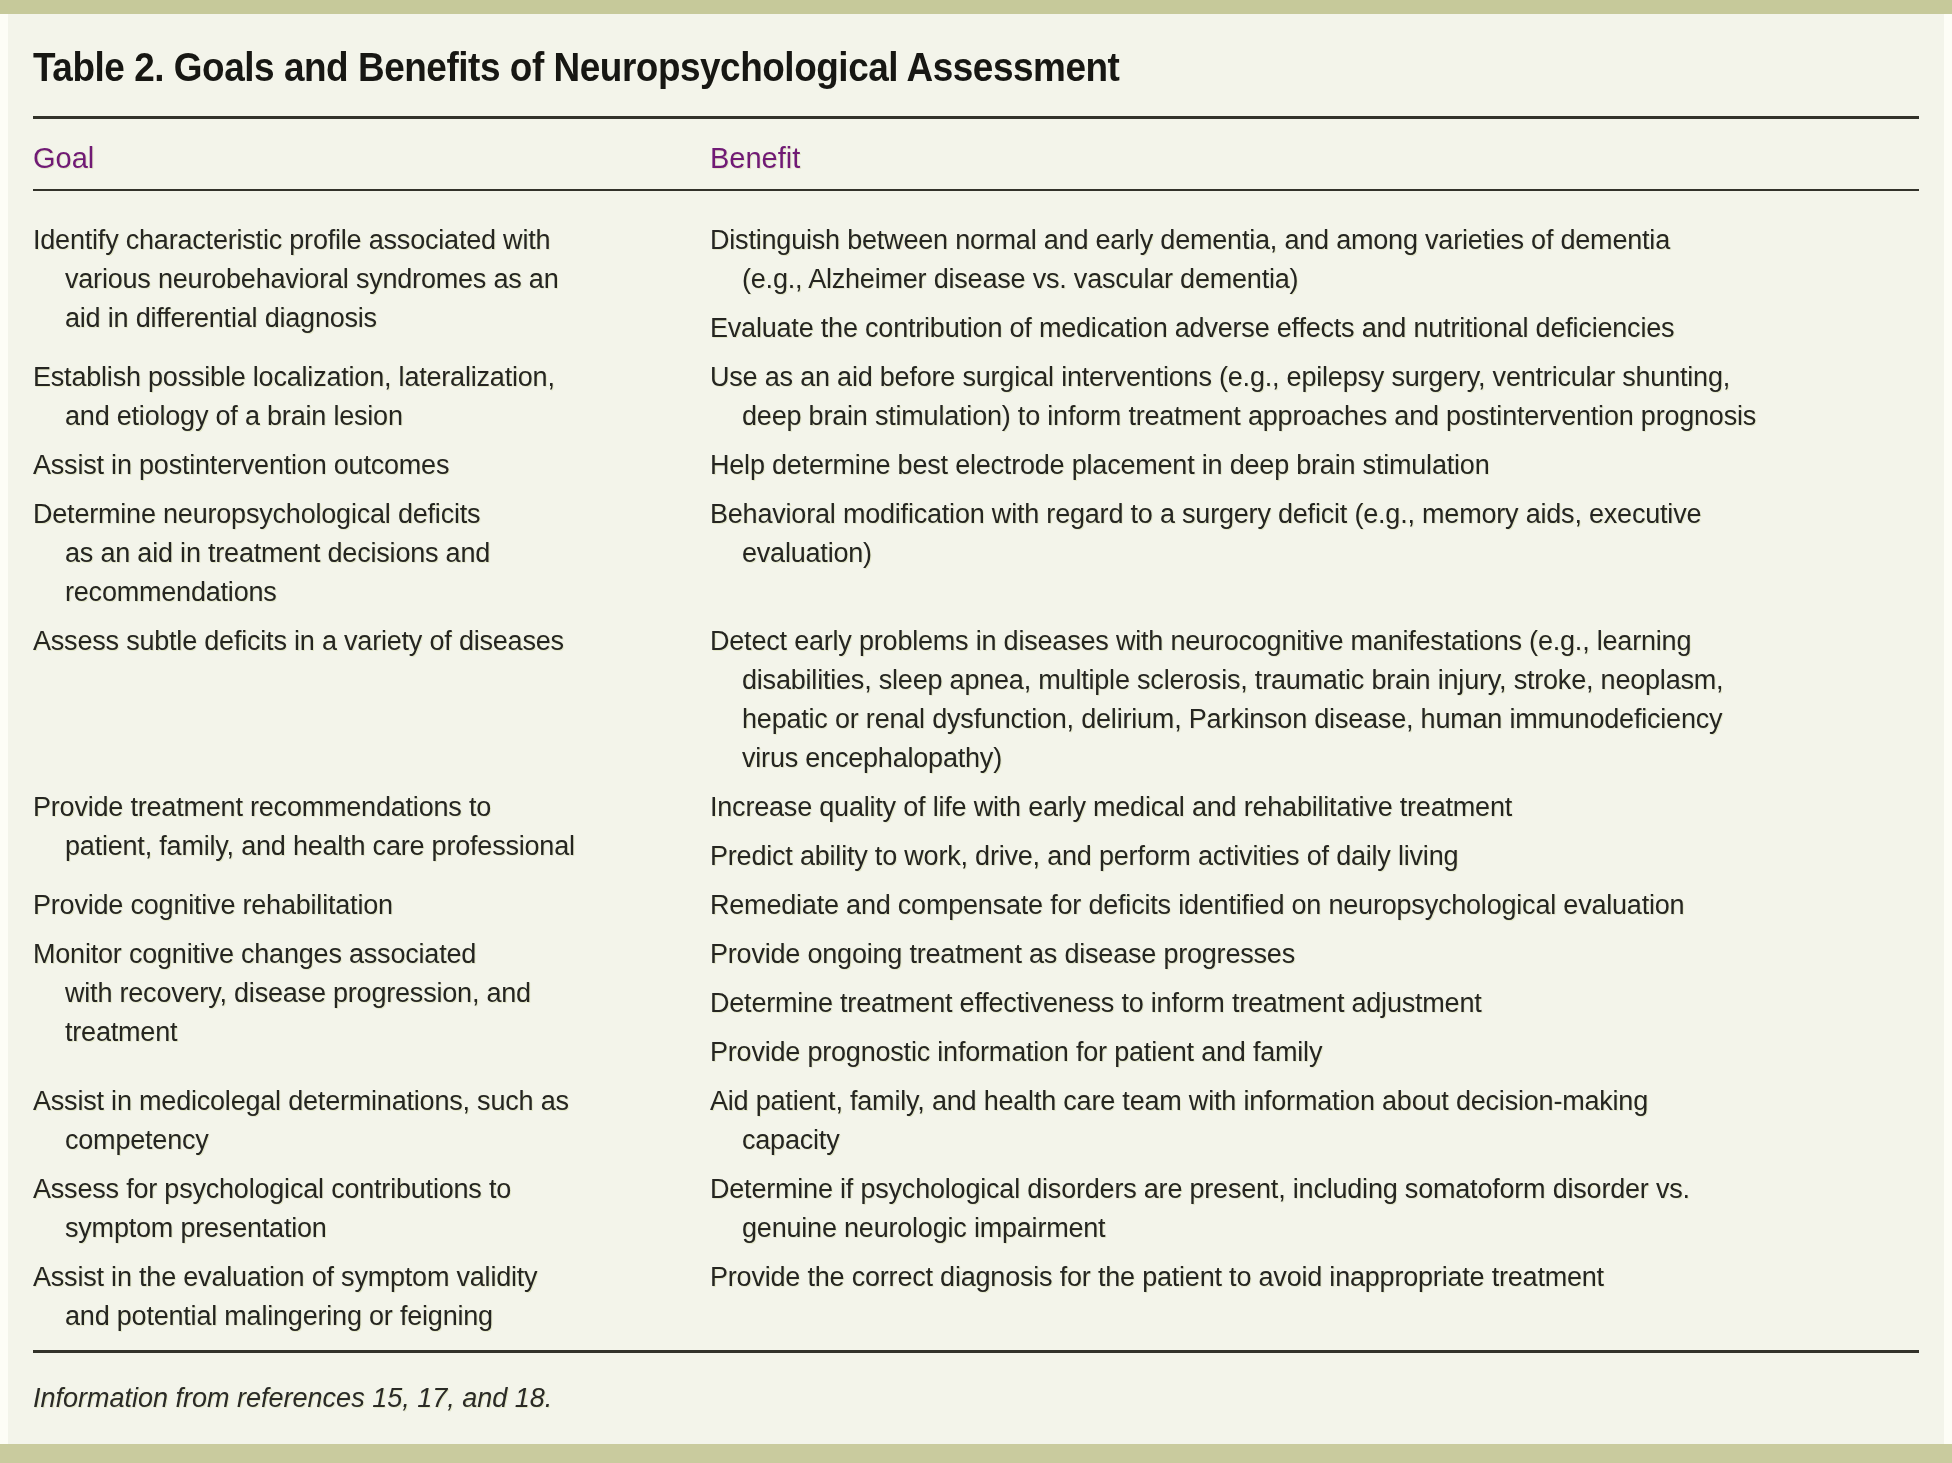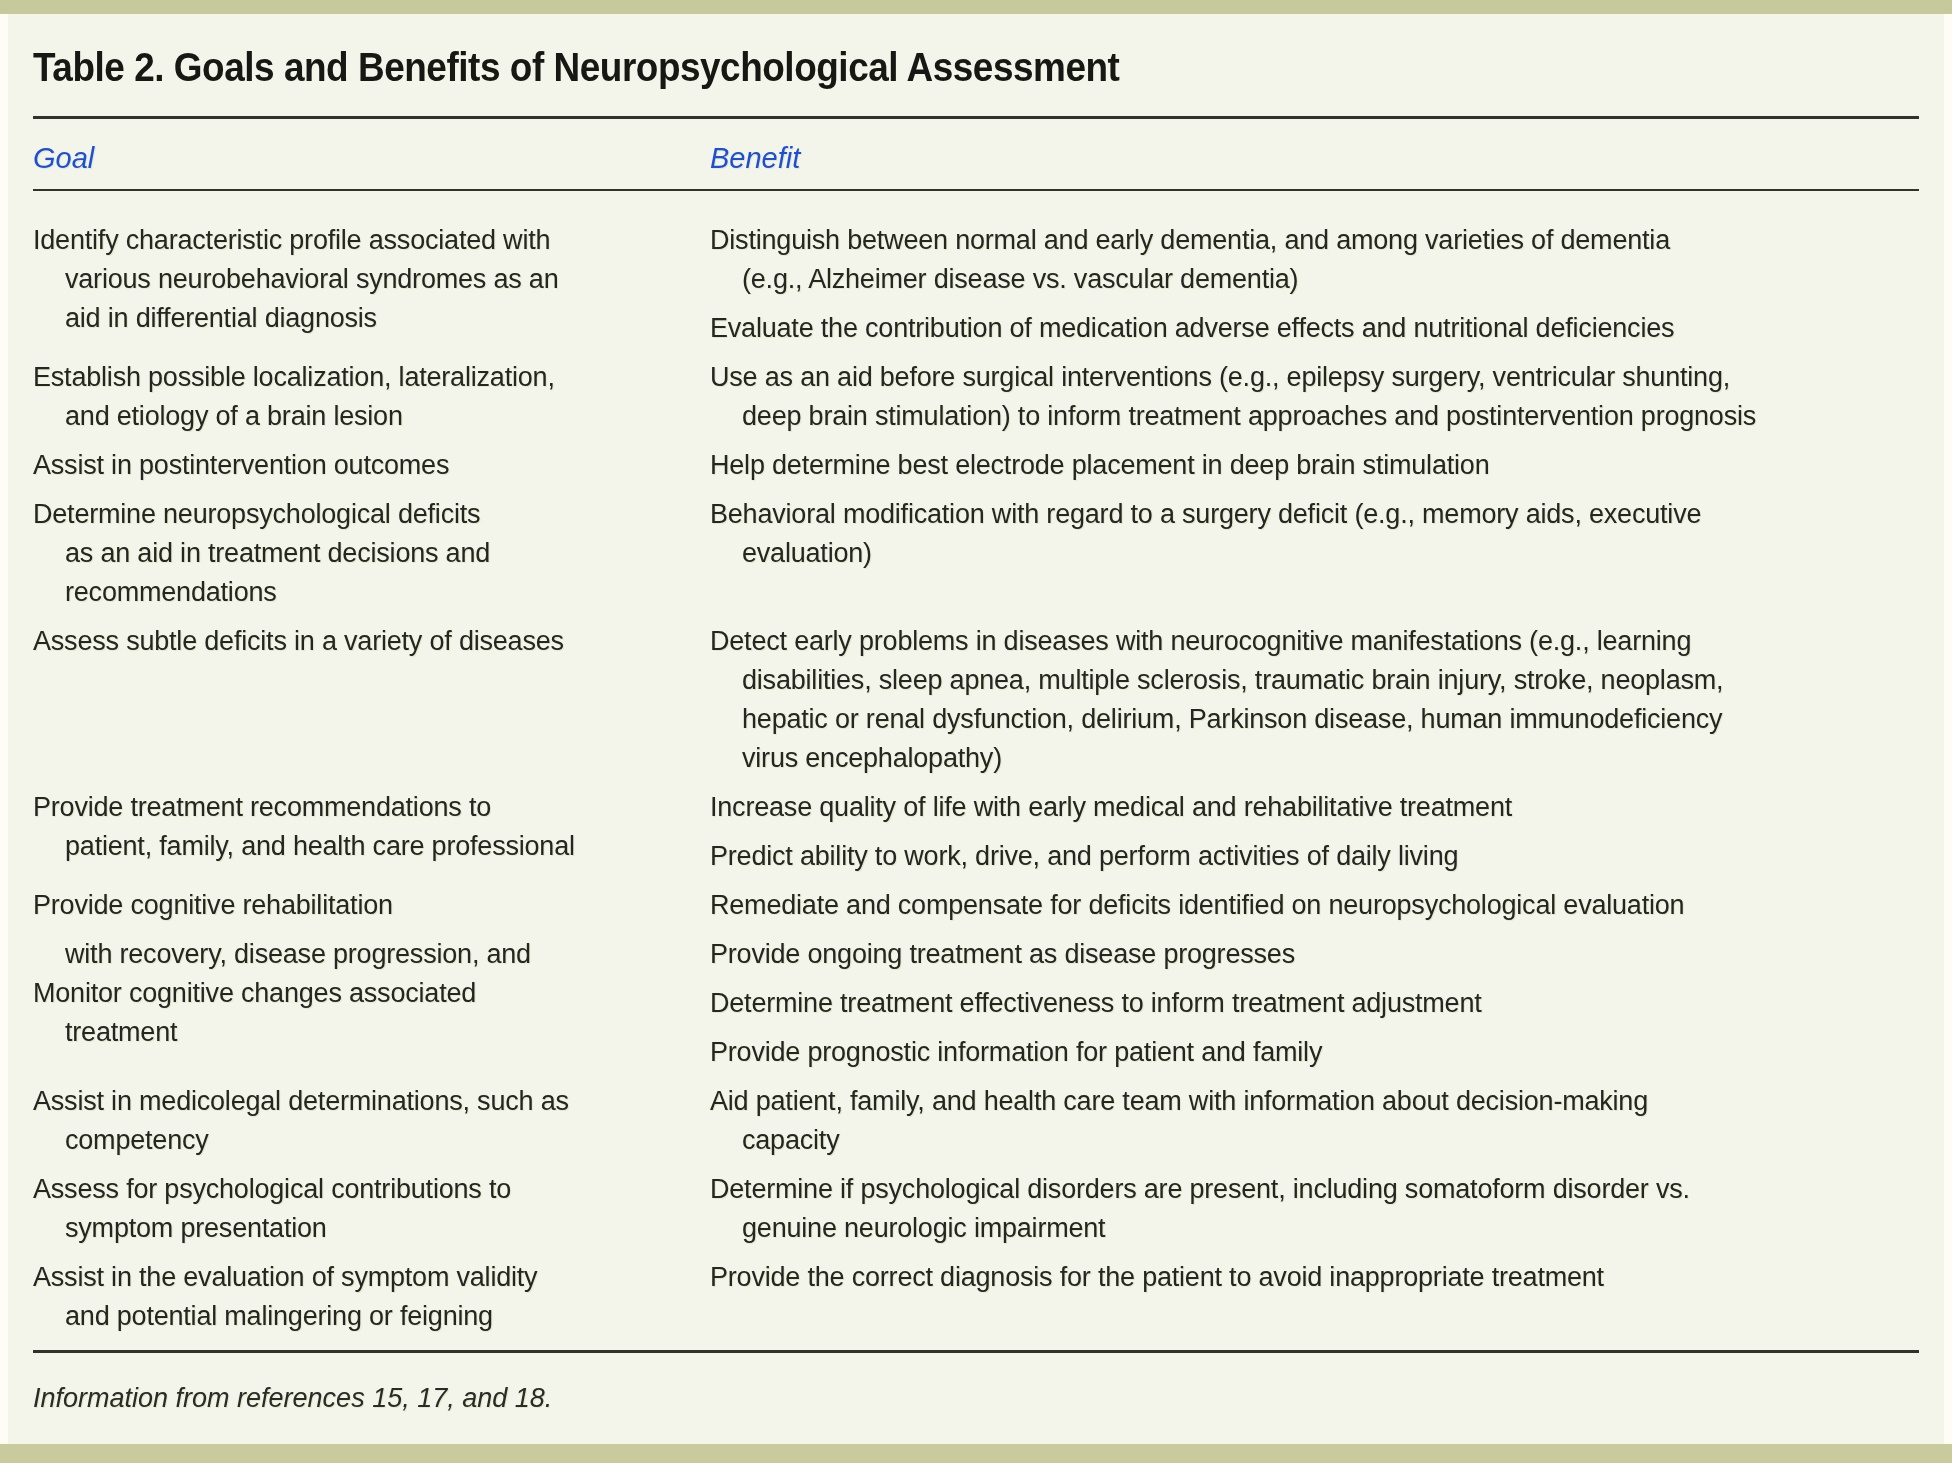--- a/index.html
+++ b/index.html
@@ -9,21 +9,21 @@
   .bar.top{top:0;height:14px;background:var(--accent-bar,#c6c99a);}
   .bar.bottom{bottom:0;height:19px;background:var(--accent-bar-bottom,#c9cb9e);}
   .panel{position:absolute;top:14px;bottom:19px;left:8px;right:8px;
          background:var(--panel-bg,#f3f4ea);padding:0 25px;box-sizing:border-box;}
   h1.title{margin:30px 0 0 0;font-size:41px;line-height:46px;font-weight:bold;
            letter-spacing:-0.5px;transform:scaleX(0.9);transform-origin:left center;
            color:#171713;white-space:nowrap;}
   .rule{background:var(--rule,#32322a);}
   .rule.r1{height:3px;margin-top:26px;}
   .headrow{display:grid;grid-template-columns:677px 1fr;padding:22px 0 14px 0;}
-  .colh{font-style:italic;font-size:29px;line-height:34px;color:#1d4ed8;
+  .colh{font-size:29px;line-height:34px;color:#701a75;
         text-shadow:1px 1px 0 #e4e8ca;}
   .rule.r2{height:2px;}
   #rows{padding-top:30px;}
   .row{display:grid;grid-template-columns:677px 1fr;align-items:start;}
   .para{margin:0 0 10px 0;}
   .line{font-size:27px;line-height:39px;color:var(--text,#252521);white-space:nowrap;
         letter-spacing:-0.2px;text-shadow:1px 1px 0 #e4e8ca;}
   .line.cont{padding-left:32px;}
   .rule.r3{height:3px;margin-top:4px;}
   .footnote{font-style:italic;font-size:27px;line-height:39px;color:#2a2a26;
@@ -144,22 +144,22 @@
           </div>
           <div class="cell benefit">
             <div class="para">
               <div class="line">Remediate and compensate for deficits identified on neuropsychological evaluation</div>
             </div>
           </div>
         </div>
         <div class="row">
           <div class="cell goal">
             <div class="para">
+              <div class="line">Monitor cognitive changes associated</div>
               <div class="line cont">with recovery, disease progression, and</div>
-              <div class="line">Monitor cognitive changes associated</div>
               <div class="line cont">treatment</div>
             </div>
           </div>
           <div class="cell benefit">
             <div class="para">
               <div class="line">Provide ongoing treatment as disease progresses</div>
             </div>
             <div class="para">
               <div class="line">Determine treatment effectiveness to inform treatment adjustment</div>
             </div>

